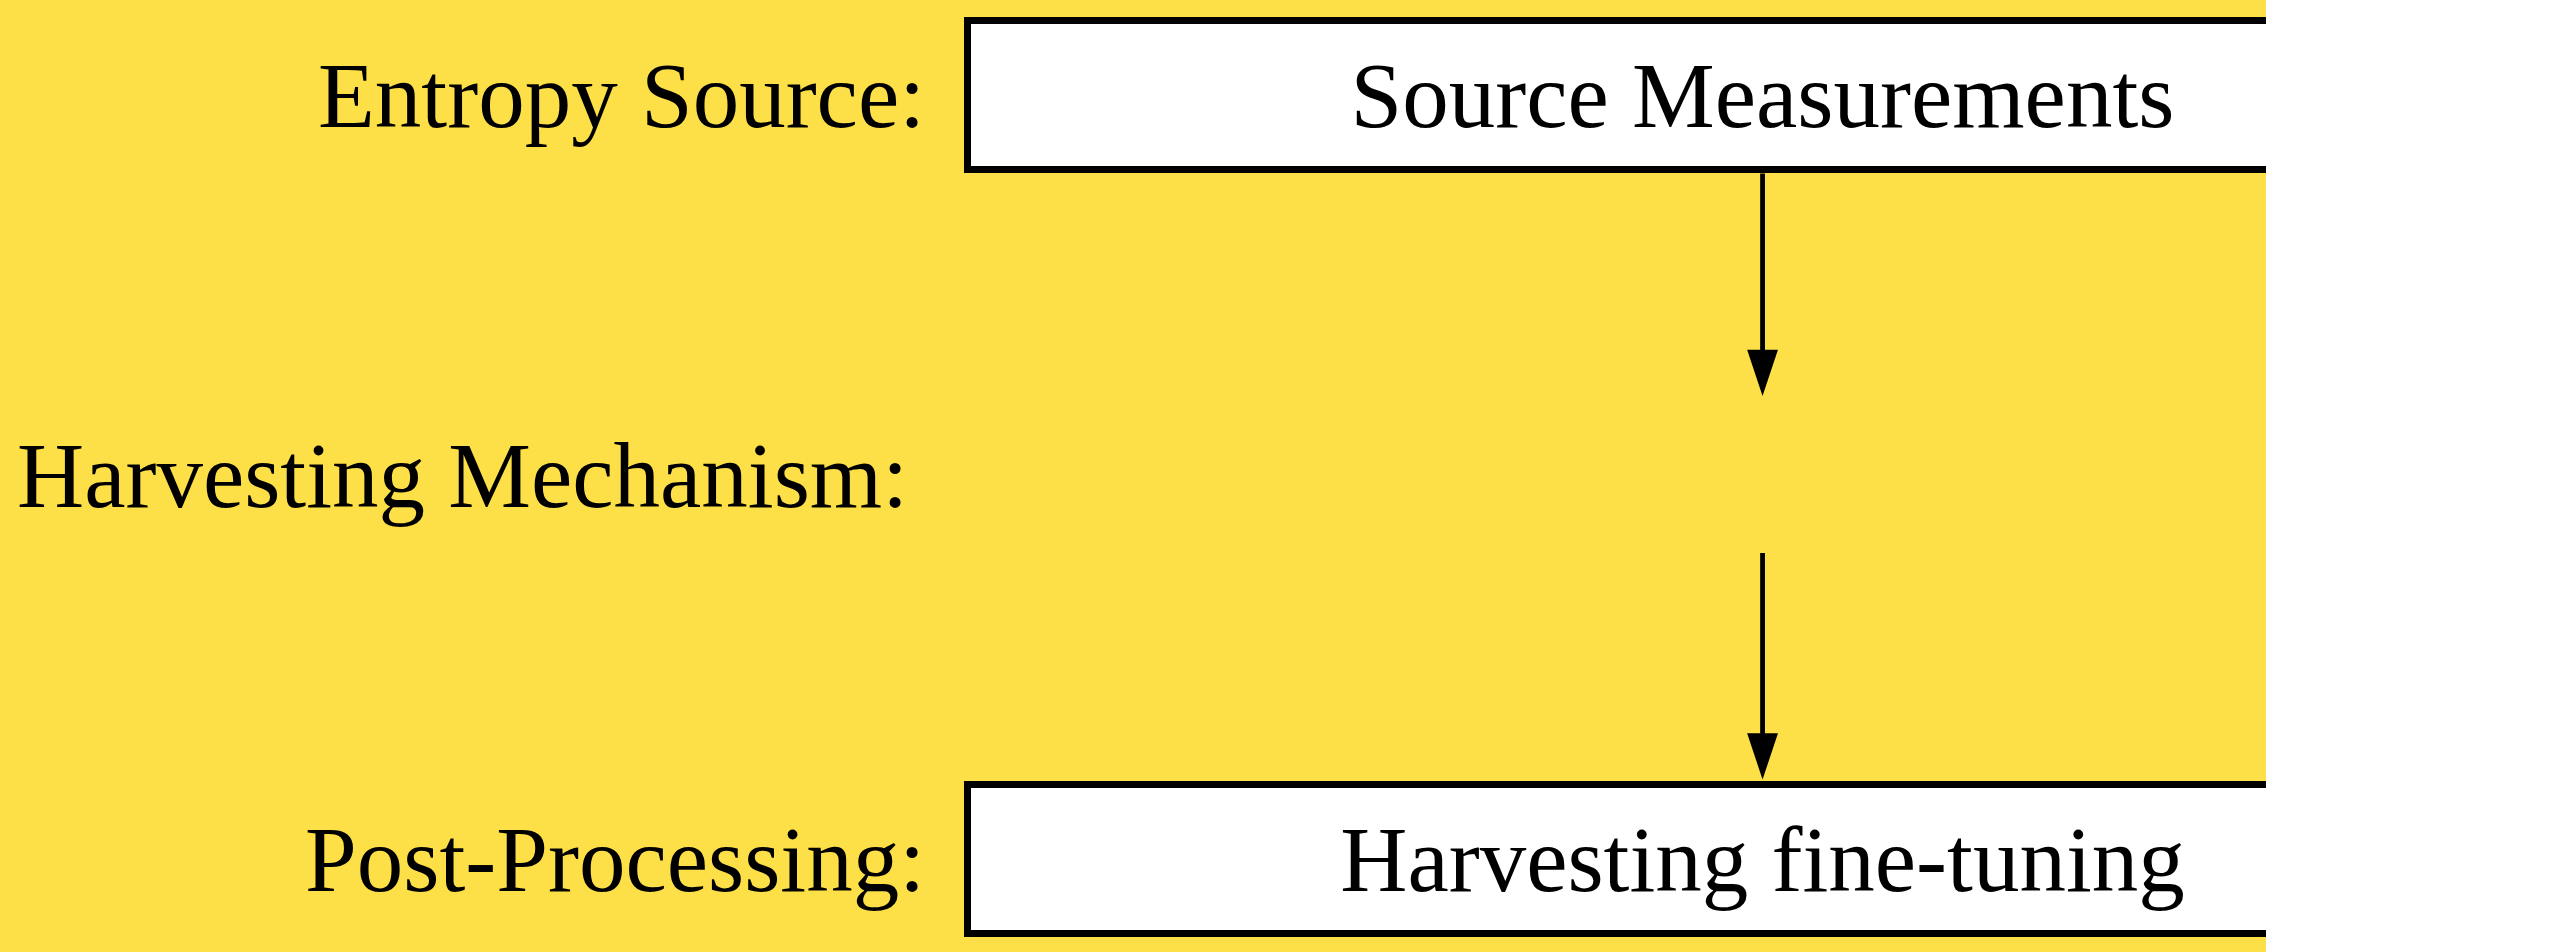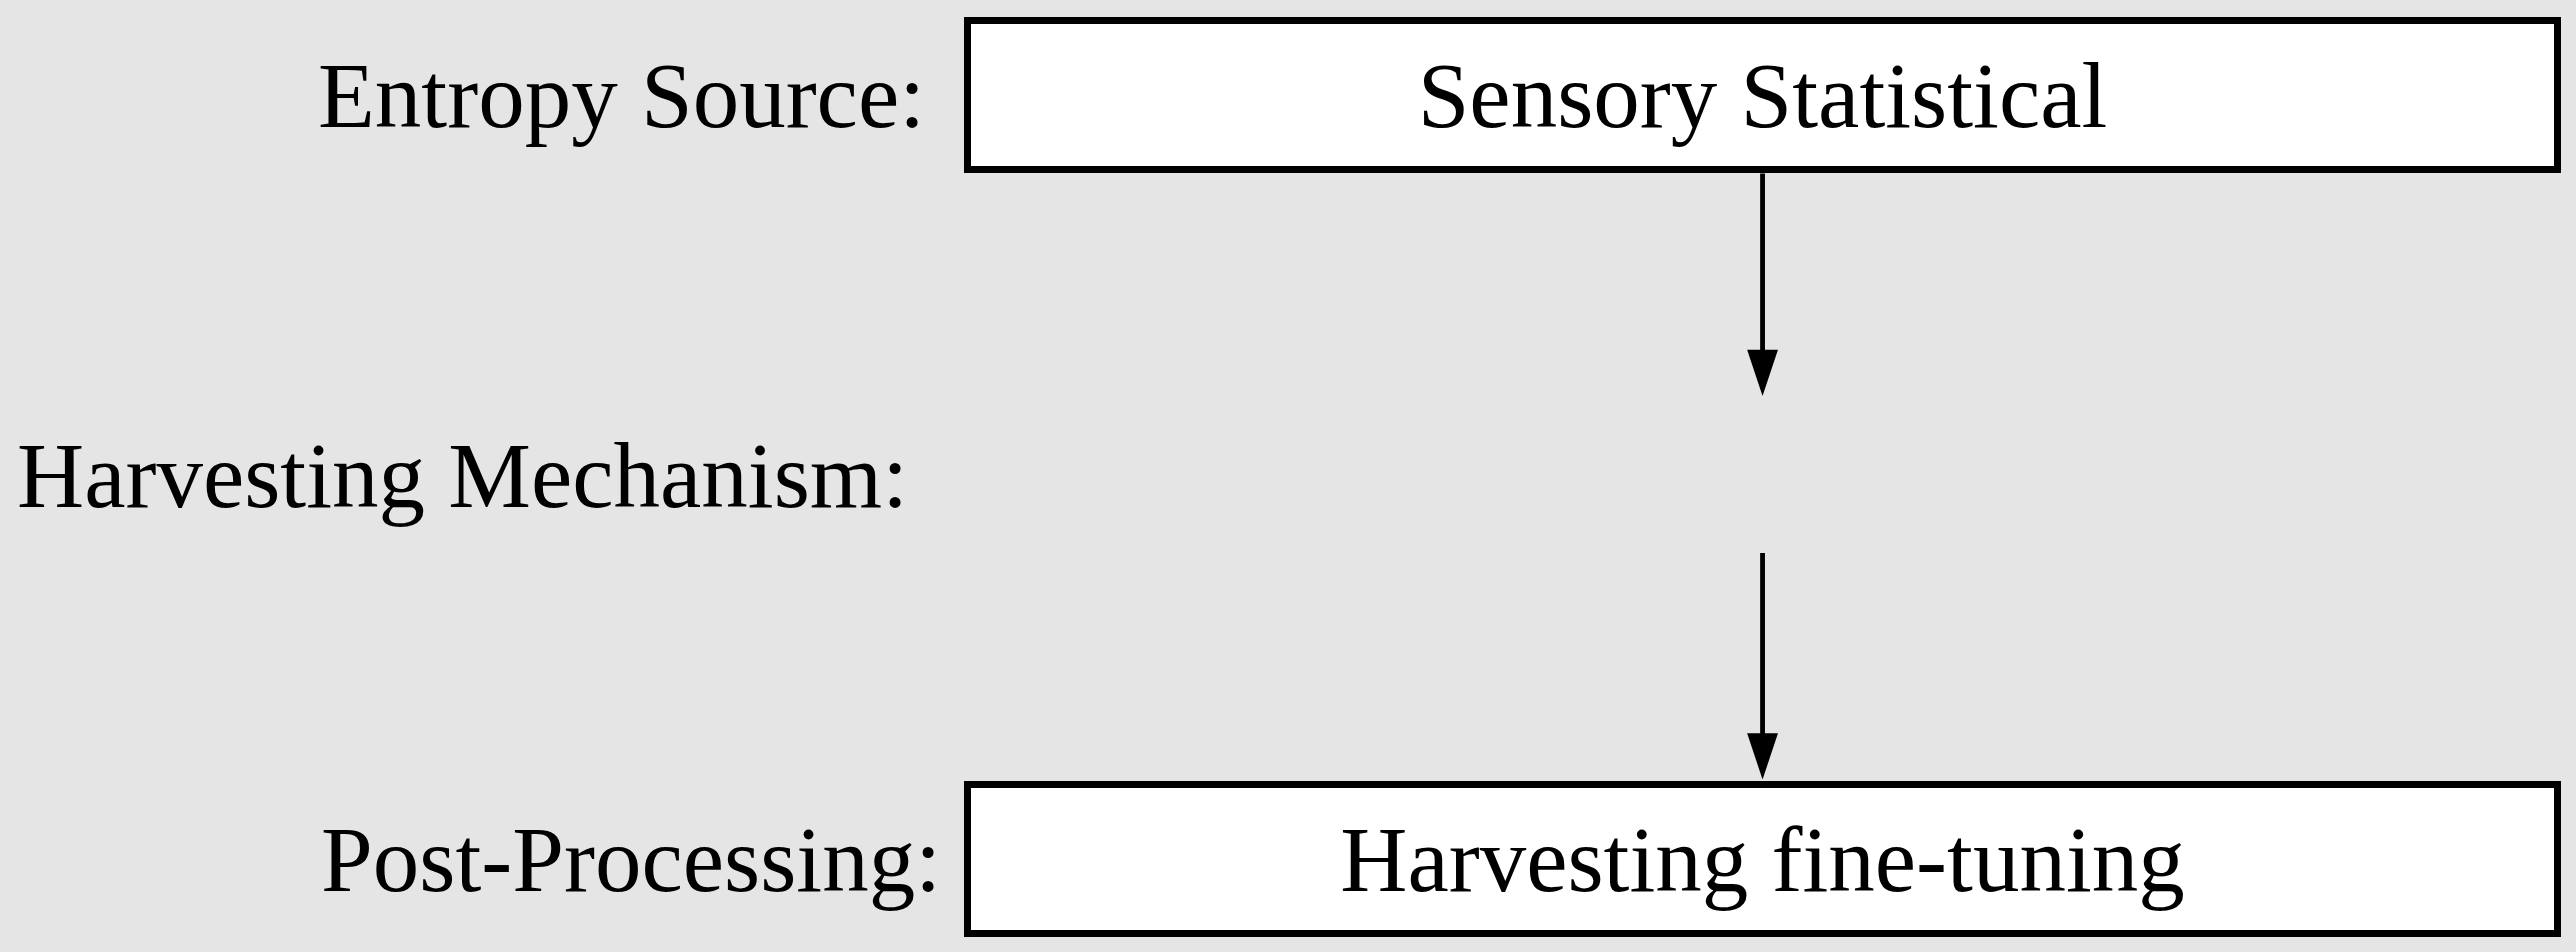--- a/index.html
+++ b/index.html
@@ -2,23 +2,23 @@
 <html><head>
 <meta charset="utf-8">
 <style>
   html, body {
     margin: 0;
     padding: 0;
     background: #ffffff;
   }
   .canvas {
     position: relative;
-    width: 2576px;
+    width: 2266px;
     height: 952px;
-    background: #e5e5e5;
+    background: #fde047;
     overflow: hidden;
     font-family: "Liberation Serif", "DejaVu Serif", serif;
     color: #000000;
   }
   .connectors {
     position: absolute;
     left: 0;
     top: 0;
     width: 2576px;
     height: 952px;
@@ -48,21 +48,21 @@
     align-items: center;
     justify-content: center;
     font-size: 93px;
     line-height: 1;
     white-space: nowrap;
     text-align: center;
   }
   
   .label-1 { top: 17.3px;  height: 156px; }
   .label-2 { top: 397px; height: 156px; justify-content: center; }
-  .label-3 { top: 781px; height: 156px; padding-left: 16px; }
+  .label-3 { top: 781px; height: 156px; }
   .box-1   { top: 17.3px;  }
   .box-2   { top: 397px; }
   .box-3   { top: 781px; }
 </style>
 </head>
 <body>
 
 <div class="canvas">
 
   <svg class="connectors" viewBox="0 0 2673 988" xmlns="http://www.w3.org/2000/svg">
@@ -73,21 +73,21 @@
     <g>
       <line x1="1829" y1="574" x2="1829" y2="766" stroke="#000000" stroke-width="5"></line>
       <polygon points="1829,809 1813,761 1845,761" fill="#000000"></polygon>
     </g>
   </svg>
 
   <div class="row-label label-1">
     <span>Entropy Source:</span>
   </div>
   <div class="flow-box box-1">
-    <span>Sensory Statistical</span>
+    <span>Source Measurements</span>
   </div>
 
   <div class="row-label label-2">
     <span>Harvesting Mechanism:</span>
   </div>
 
   <div class="row-label label-3">
     <span>Post-Processing:</span>
   </div>
   <div class="flow-box box-3">

